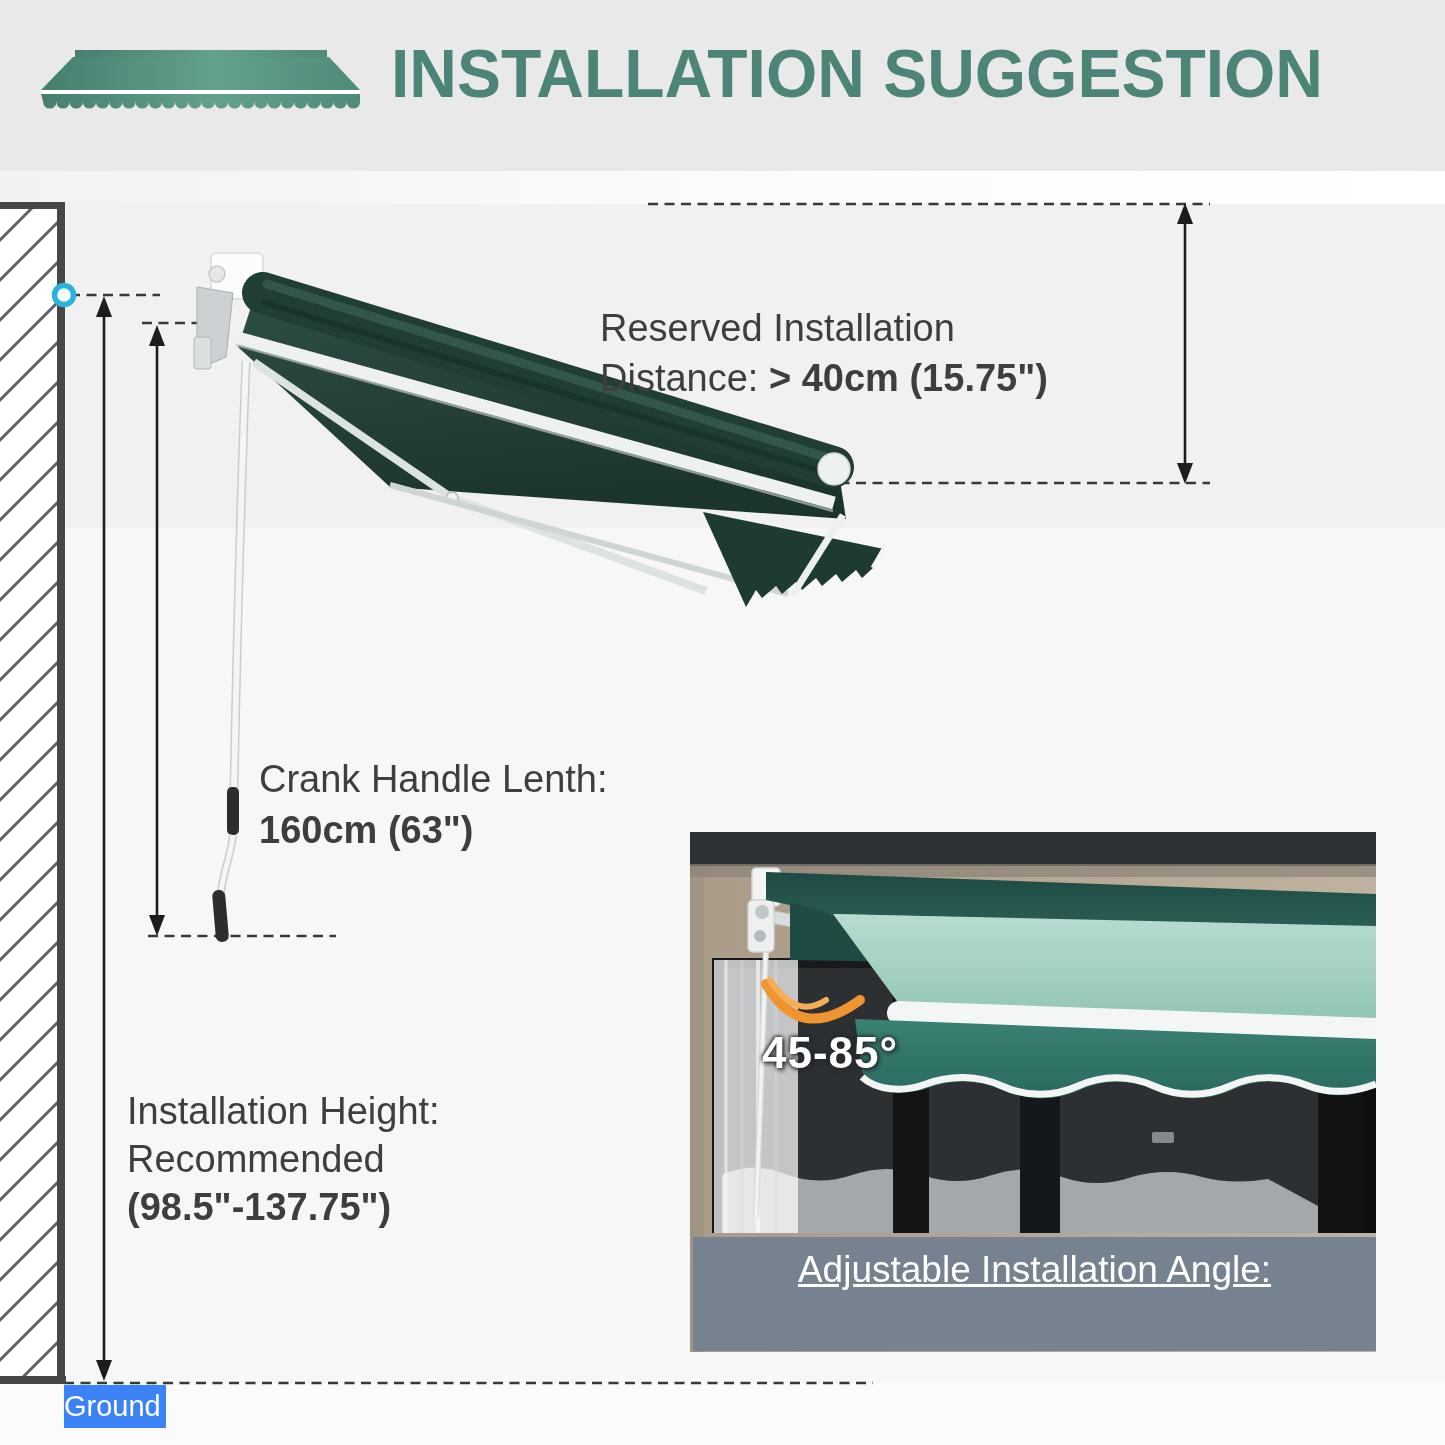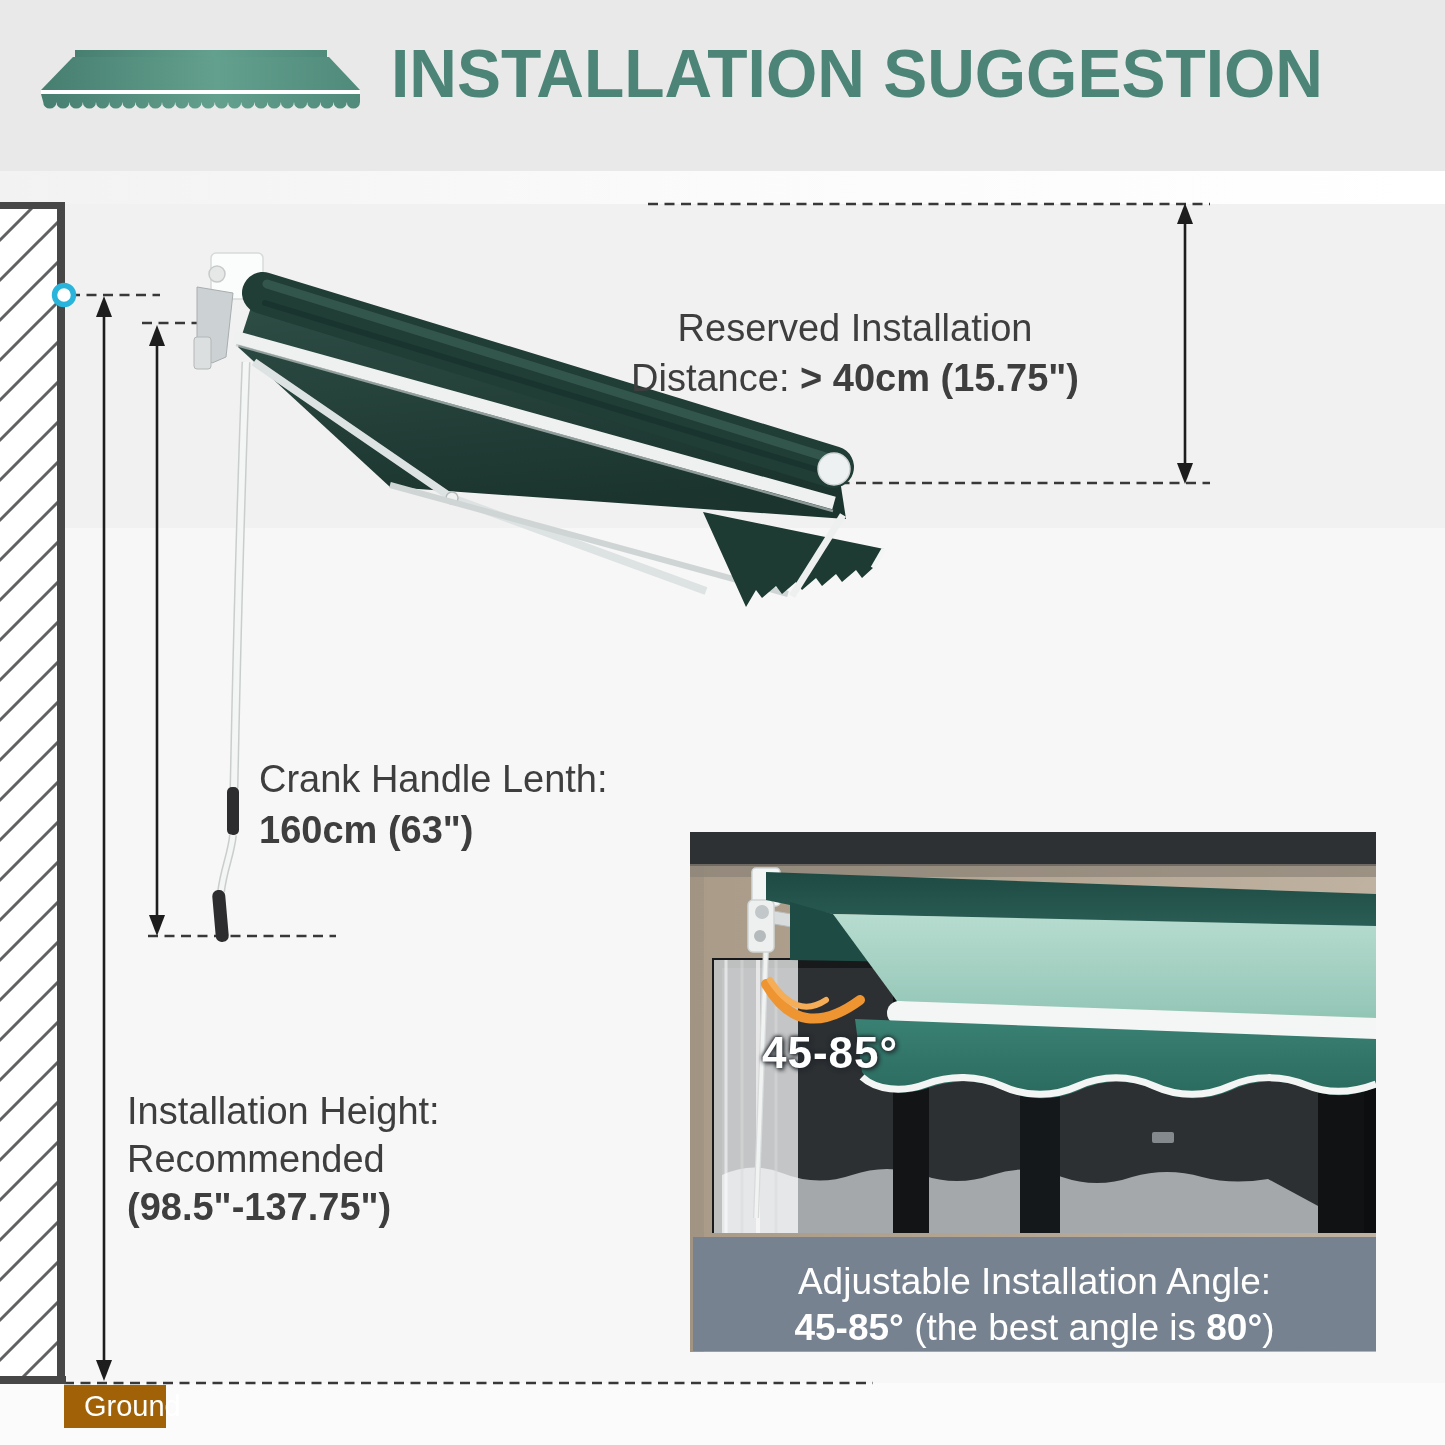--- a/index.html
+++ b/index.html
@@ -10,38 +10,38 @@
   }
   #scene{position:absolute;left:0;top:0;}
   .overlay{position:absolute;}
   #page-title{
     left:391px;top:34px;
     font-size:68px;font-weight:700;letter-spacing:0px;
     color:#4c8577;white-space:nowrap;
     transform:scaleX(0.97);transform-origin:left center;
   }
   .anno{color:#3e3e3e;font-size:38px;line-height:50px;}
-  #reserved-label{left:620px;top:303px;width:470px;text-align:center;}
+  #reserved-label{left:600px;top:303px;width:470px;}
   #crank-label{left:259px;top:754px;line-height:51px;}
   #height-label{left:127px;top:1087px;line-height:48px;}
   .anno .bold{font-weight:700;}
   #ground-badge{
     left:64px;top:1385px;width:102px;height:43px;
-    background:#a16207;color:#ffffff;font-size:29px;line-height:43px;
-    padding-left:20px;box-sizing:border-box;
+    background:#3b82f6;color:#ffffff;font-size:29px;line-height:43px;
+    padding-left:0;box-sizing:border-box;
   }
   #angle-badge{
     left:762px;top:1028px;
     font-size:44px;font-weight:700;color:#ffffff;letter-spacing:1px;
     text-shadow:0 0 5px rgba(35,40,45,.95),2px 2px 4px rgba(35,40,45,.85),-1px -1px 3px rgba(35,40,45,.6);
   }
   #inset-caption{
     left:693px;top:1237px;width:683px;height:114px;
     background:#76828f;color:#ffffff;text-align:center;
-    font-size:37px;line-height:46px;padding-top:22px;box-sizing:border-box;
+    font-size:37px;line-height:46px;padding-top:10px;box-sizing:border-box;text-decoration:underline;
   }
   #inset-caption .bold{font-weight:700;}
 </style>
 </head>
 <body>
 
 <svg id="scene" width="1445" height="1445" viewBox="0 0 1445 1445" xmlns="http://www.w3.org/2000/svg">
   <defs>
     <pattern id="hatch" patternUnits="userSpaceOnUse" width="40" height="40">
       <path d="M-10,10 L10,-10 M0,40 L40,0 M30,50 L50,30" stroke="#5f6163" stroke-width="3" fill="none"></path>
@@ -249,14 +249,13 @@
   <div>Recommended</div>
   <div class="bold">(98.5"-137.75")</div>
 </div>
 
 <div id="ground-badge" class="overlay">Ground</div>
 
 <div id="angle-badge" class="overlay">45-85°</div>
 
 <div id="inset-caption" class="overlay">
   <div>Adjustable Installation Angle:</div>
-  <div><span class="bold">45-85°</span><span> (the best angle is </span><span class="bold">80°</span><span>)</span></div>
 </div>
 
 </body></html>

